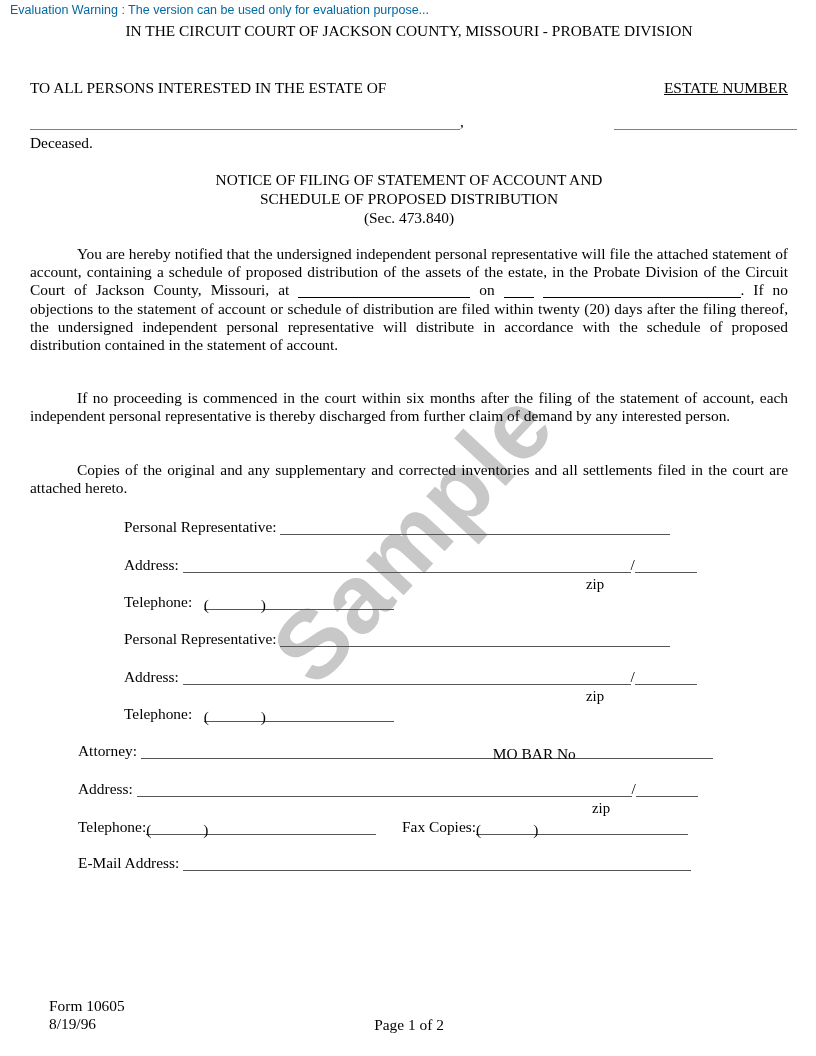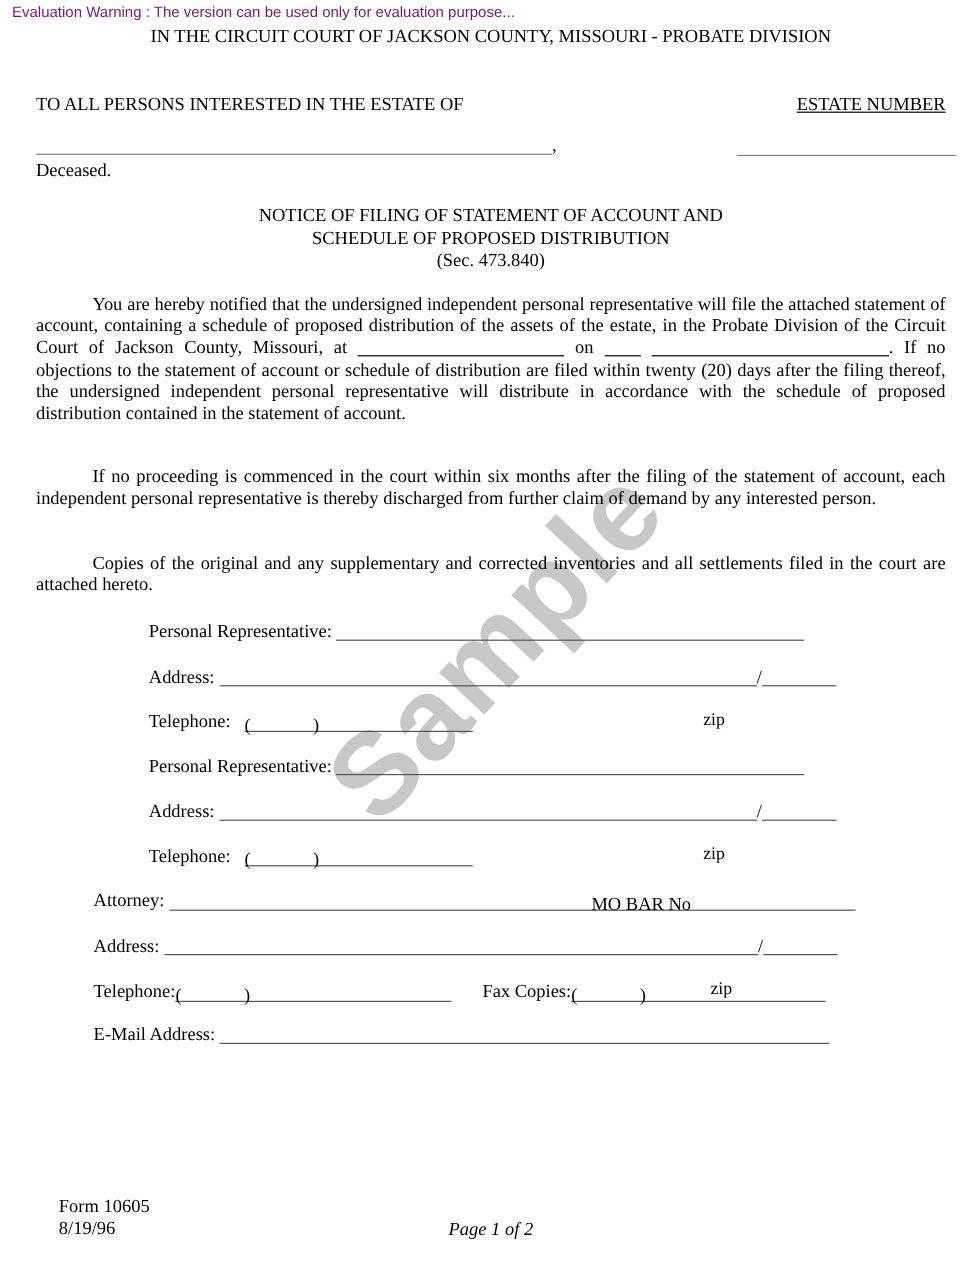--- a/index.html
+++ b/index.html
@@ -8,42 +8,42 @@
     width:816px;height:1056px;
     background:#ffffff;
     font-family:"Liberation Serif","DejaVu Serif",serif;
     font-size:15.4px;
     color:#000;
     overflow:hidden;
   }
   .warning{
     position:absolute;left:10px;top:3px;
     font-family:"Liberation Sans","DejaVu Sans",sans-serif;
-    font-size:12.5px;color:#701a75;white-space:nowrap;
+    font-size:12.5px;color:#0369a1;white-space:nowrap;
   }
   .watermark{
     position:absolute;left:413px;top:537px;
     transform:translate(-50%,-50%) rotate(-47deg);
     font-family:"Liberation Sans","DejaVu Sans",sans-serif;
     font-weight:bold;font-size:97px;letter-spacing:2px;
     color:#c8c8c8;z-index:0;user-select:none;
   }
   .row{position:absolute;left:30px;right:28px;z-index:1;line-height:19px;}
   .center{text-align:center;}
   .flexrow{display:flex;justify-content:space-between;align-items:baseline;}
   .bl{display:inline-block;border-bottom:1px solid #000;height:14px;vertical-align:-3px;}
   .bl.gray{border-bottom-color:#808080;}
   .bl.form{border-bottom-color:#555;}
   p.body{
     position:absolute;left:30px;right:28px;z-index:1;margin:0;
     text-align:justify;text-indent:47px;line-height:18.2px;
   }
   .indent-pr{padding-left:94px;}
   .indent-att{padding-left:48px;}
-  .zip-row{font-size:14.8px;line-height:16px;margin-top:16px;}
+  .zip-row{font-size:14.8px;line-height:16px;}
   .pgap{display:inline-block;width:52px;}
   .mobar{margin-left:352px;}
   .footer-left{position:absolute;left:49px;z-index:1;line-height:18px;}
   .nowrap{white-space:nowrap;}
 </style>
 </head>
 <body>
 
 <div class="page">
 
@@ -129,15 +129,15 @@
     <span>Telephone:</span><span class="bl form" style="width:230px;"><span>(</span><span class="pgap"></span><span>)</span></span>
     <span style="margin-left:22px;">Fax Copies:</span><span class="bl form" style="width:212px;"><span>(</span><span class="pgap"></span><span>)</span></span>
   </div>
   <div class="row indent-att nowrap" style="top:853px;">
     <span>E-Mail Address:</span>
     <span class="bl form" style="width:508px;"></span>
   </div>
 
   <div class="footer-left" style="top:997px;">Form 10605</div>
   <div class="footer-left" style="top:1015px;">8/19/96</div>
-  <div class="row center" style="top:1015px;font-style:italic;">Page 1 of 2</div>
+  <div class="row center" style="top:1015px;">Page 1 of 2</div>
 
 </div>
 
 </body></html>

